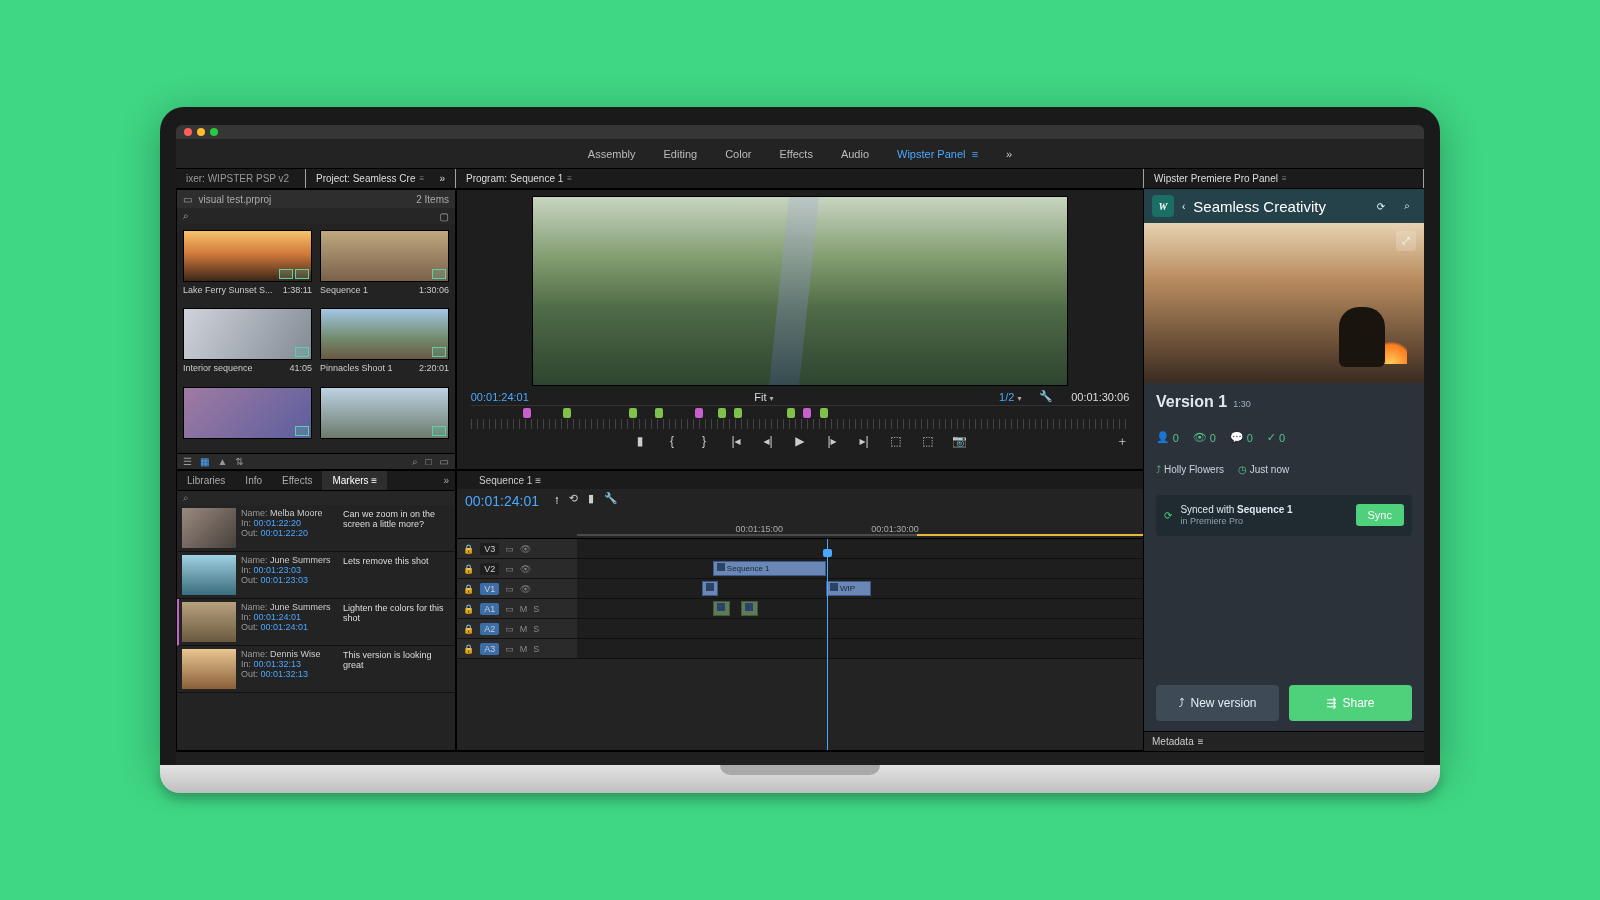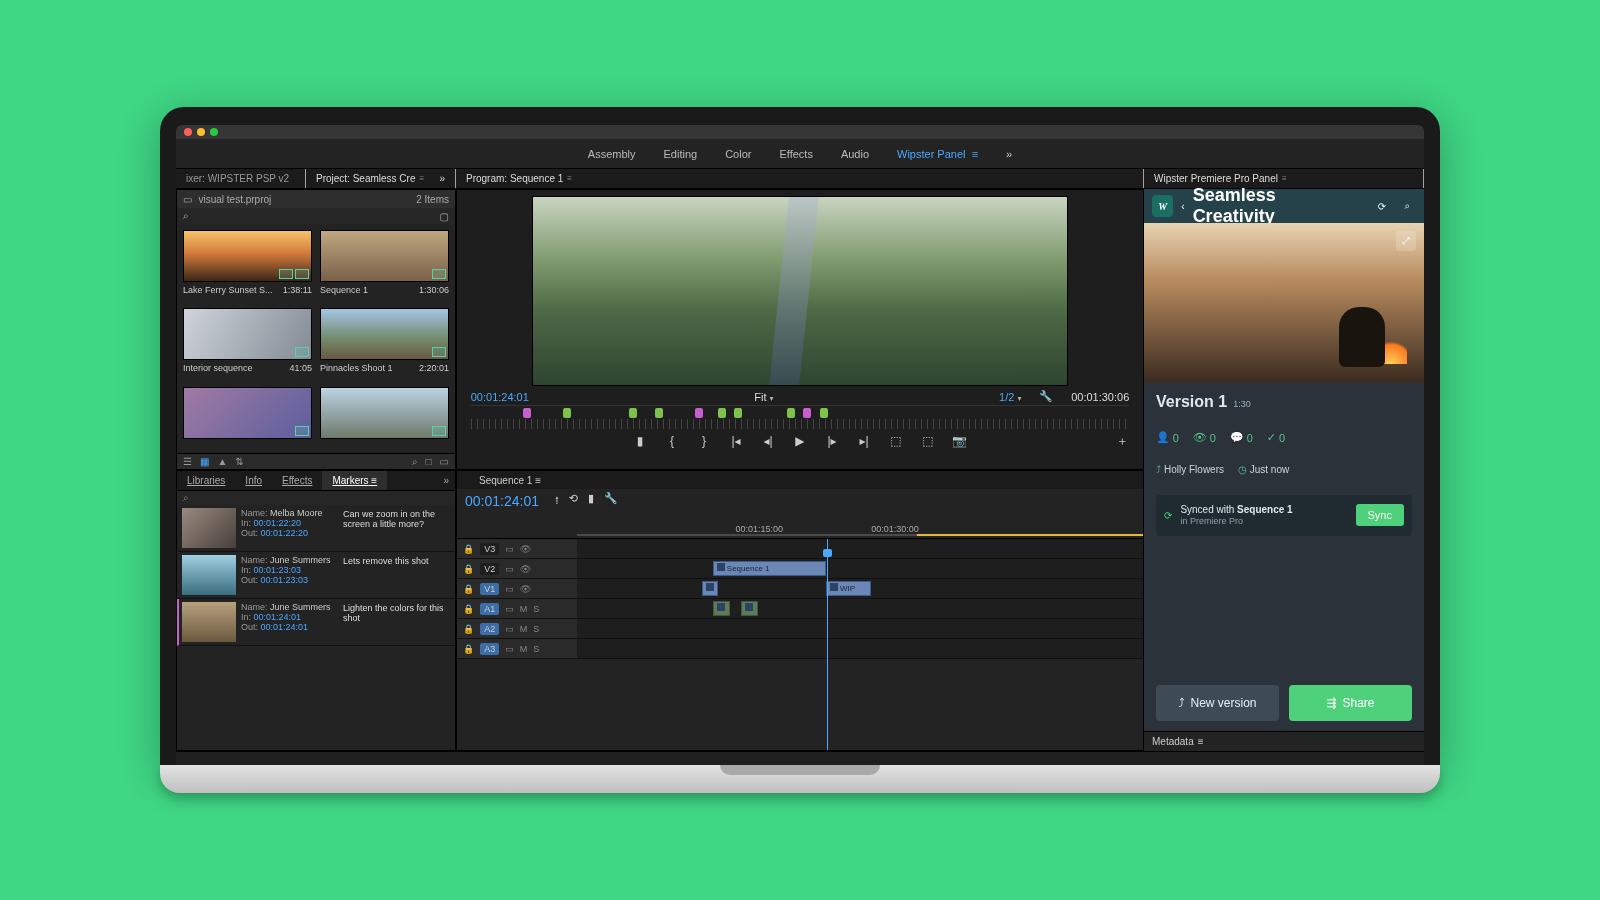--- a/index.html
+++ b/index.html
@@ -57,21 +57,21 @@
 .marker-row .mark.p{background:#c85fcf;}
 .ruler{width:96%;height:10px;background:repeating-linear-gradient(90deg,#444 0,#444 1px,transparent 1px,transparent 6px);position:relative;}
 .transport{width:96%;height:24px;display:flex;align-items:center;justify-content:center;gap:18px;color:#ccc;font-size:12px;position:relative;}
 .transport .tbtn{width:14px;height:14px;display:flex;align-items:center;justify-content:center;cursor:pointer;}
 .transport .plus{position:absolute;right:0;}
 
 .wipster{grid-column:3;grid-row:1 / span 2;background:#2b323a;display:flex;flex-direction:column;}
 .w-top{height:34px;background:#25414a;display:flex;align-items:center;padding:0 8px;gap:8px;color:#fff;}
 .w-logo{width:22px;height:22px;background:#1b6e63;border-radius:4px;display:flex;align-items:center;justify-content:center;font-style:italic;font-weight:bold;font-family:Georgia,serif;}
 .w-back{cursor:pointer;}
-.w-title{font-size:18px;font-weight:700;}
+.w-title{font-size:15px;font-weight:400;}
 .w-top .spacer{flex:1;}
 .w-icon{width:18px;height:18px;display:flex;align-items:center;justify-content:center;color:#dff;cursor:pointer;}
 .w-hero{height:160px;background:linear-gradient(180deg,#e7d3b2 0%,#b98c5f 35%,#3a2b20 100%);position:relative;}
 .w-hero::after{content:"";position:absolute;right:14%;bottom:10%;width:46px;height:60px;background:#1a140e;border-radius:20px 20px 6px 6px;}
 .w-hero .fire{position:absolute;right:6%;bottom:12%;width:32px;height:28px;background:radial-gradient(circle at 50% 100%,#ffcf5a,#ff7a1e 60%,transparent 70%);}
 .w-hero .pop{position:absolute;top:8px;right:8px;width:20px;height:20px;background:rgba(255,255,255,.18);border-radius:3px;display:flex;align-items:center;justify-content:center;color:#fff;cursor:pointer;}
 .w-body{padding:10px 12px;color:#dfe7ee;display:flex;flex-direction:column;gap:20px;flex:1;}
 .w-version{display:flex;align-items:baseline;gap:6px;}
 .w-version .big{font-size:16px;font-weight:600;}
 .w-version .dur{font-size:9px;color:#9db0bd;}
@@ -84,21 +84,21 @@
 .w-sync .txt .sub{color:#8ea0ad;font-size:9px;}
 .w-sync .btn{margin-left:auto;background:#4fd07b;color:#fff;padding:5px 12px;border-radius:3px;font-size:11px;cursor:pointer;}
 .w-actions{margin-top:auto;display:flex;gap:10px;}
 .w-actions .act{flex:1;height:36px;border-radius:4px;display:flex;align-items:center;justify-content:center;gap:6px;font-size:12px;cursor:pointer;}
 .w-actions .newv{background:#3e4b57;color:#e6eef4;}
 .w-actions .share{background:#4fd07b;color:#fff;}
 .w-meta-footer{height:20px;background:#232323;color:#ccc;font-size:10px;display:flex;align-items:center;padding:0 8px;gap:4px;border-top:1px solid #000;}
 
 .markers{grid-column:1;grid-row:2;}
 .tabstrip{height:20px;display:flex;align-items:center;background:#1b1b1b;border-bottom:1px solid #000;}
-.tabstrip .tab{padding:0 10px;height:100%;display:flex;align-items:center;color:#aaa;cursor:pointer;font-size:10px;text-decoration:underline;}
+.tabstrip .tab{padding:0 10px;height:100%;display:flex;align-items:center;color:#aaa;cursor:pointer;font-size:10px;}
 .tabstrip .tab.active{background:#2e2e2e;color:#fff;}
 .tabstrip .more{margin-left:auto;padding:0 6px;color:#aaa;}
 .srow{height:14px;display:flex;align-items:center;background:#262626;padding:0 6px;color:#888;}
 .mk-list{flex:1;overflow:hidden;display:flex;flex-direction:column;}
 .mk{display:flex;border-bottom:1px solid #111;border-left:2px solid transparent;}
 .mk:nth-child(3){border-left-color:#c85fcf;}
 .mk .mth{width:54px;height:40px;margin:3px;background:#4a4a4a;}
 .mk .mth.t1{background:linear-gradient(135deg,#9a8a80,#47403b);}
 .mk .mth.t2{background:linear-gradient(180deg,#9fd0e3,#3a6d7d);}
 .mk .mth.t3{background:linear-gradient(180deg,#b7a27e,#6b5940);}
@@ -331,20 +331,29 @@
               </div>
               <div class="mk">
                 <div class="mth t3"></div>
   <div class="mdata">
     <div><span class="lab">Name:</span> <span>June Summers</span></div>
     <div><span class="lab">In:</span> <span class="val">00:01:24:01</span></div>
     <div><span class="lab">Out:</span> <span class="val">00:01:24:01</span></div>
   </div>
   <div class="mcomment">Lighten the colors for this shot</div>
               </div>
+              <div class="mk">
+                <div class="mth t4"></div>
+  <div class="mdata">
+    <div><span class="lab">Name:</span> <span>Dennis Wise</span></div>
+    <div><span class="lab">In:</span> <span class="val">00:01:32:13</span></div>
+    <div><span class="lab">Out:</span> <span class="val">00:01:32:13</span></div>
+  </div>
+  <div class="mcomment">This version is looking great</div>
+              </div>
             </div>
         </div>
 
         <div class="panel timeline">
           <div class="tl-head">
             <span style="width:8px"></span>
             <span><span>Sequence 1</span> ≡</span>
           </div>
           <div style="display:flex;align-items:center">
             <div class="tl-tc">00:01:24:01</div>

